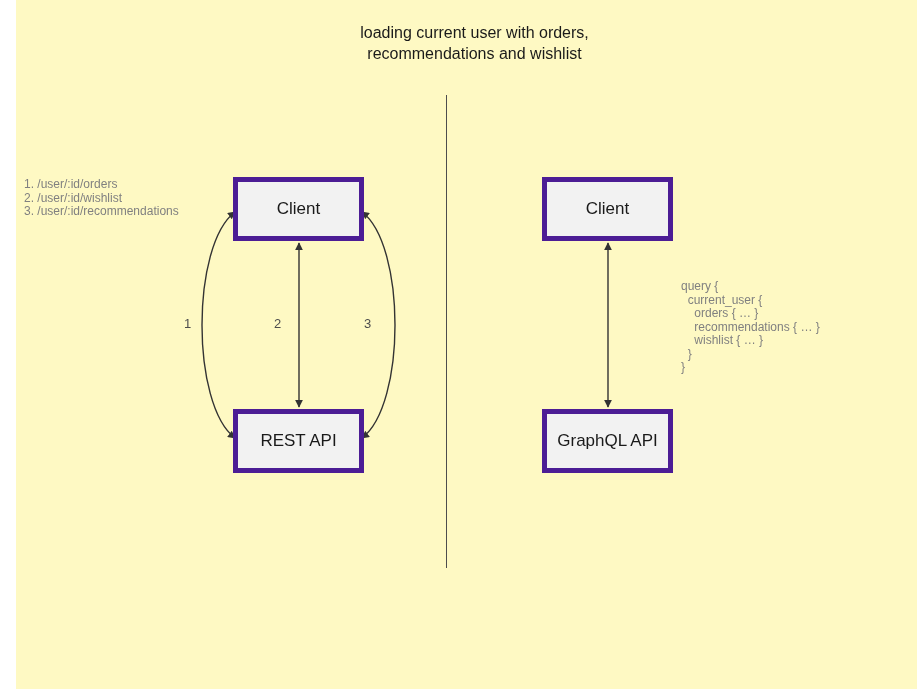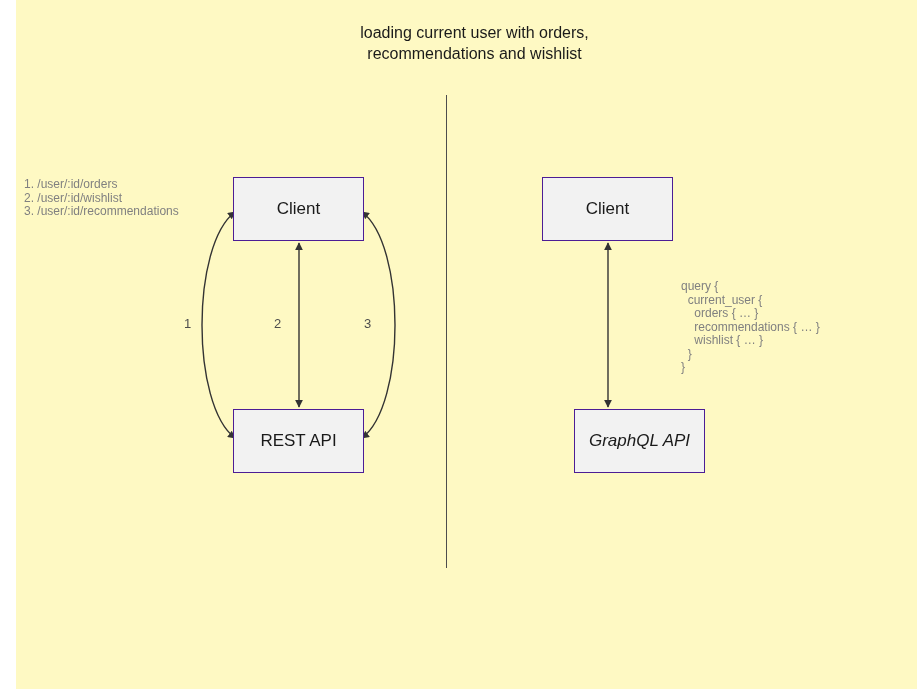--- a/index.html
+++ b/index.html
@@ -37,32 +37,32 @@
     height: 473px;
     background: #4d4d4d;
   }
   
   .node {
     position: absolute;
     box-sizing: border-box;
     width: 131px;
     height: 64px;
     background: #f2f2f2;
-    border: 1px solid #4c1d95;
+    border: 5px solid #4c1d95;
     display: flex;
     align-items: center;
     justify-content: center;
     font-size: 17px;
     color: #1a1a1a;
     z-index: 3;
   }
   #node-client-rest { left: 217px; top: 177px; }
   #node-rest-api    { left: 217px; top: 409px; text-align: right; }
   #node-client-gql  { left: 526px; top: 177px; }
-  #node-graphql-api { left: 558px; top: 409px; font-style: italic; }
+  #node-graphql-api { left: 526px; top: 409px; }
 
   
   .edges {
     position: absolute;
     left: 0;
     top: 0;
     width: 917px;
     height: 689px;
     z-index: 2;
     pointer-events: none;

